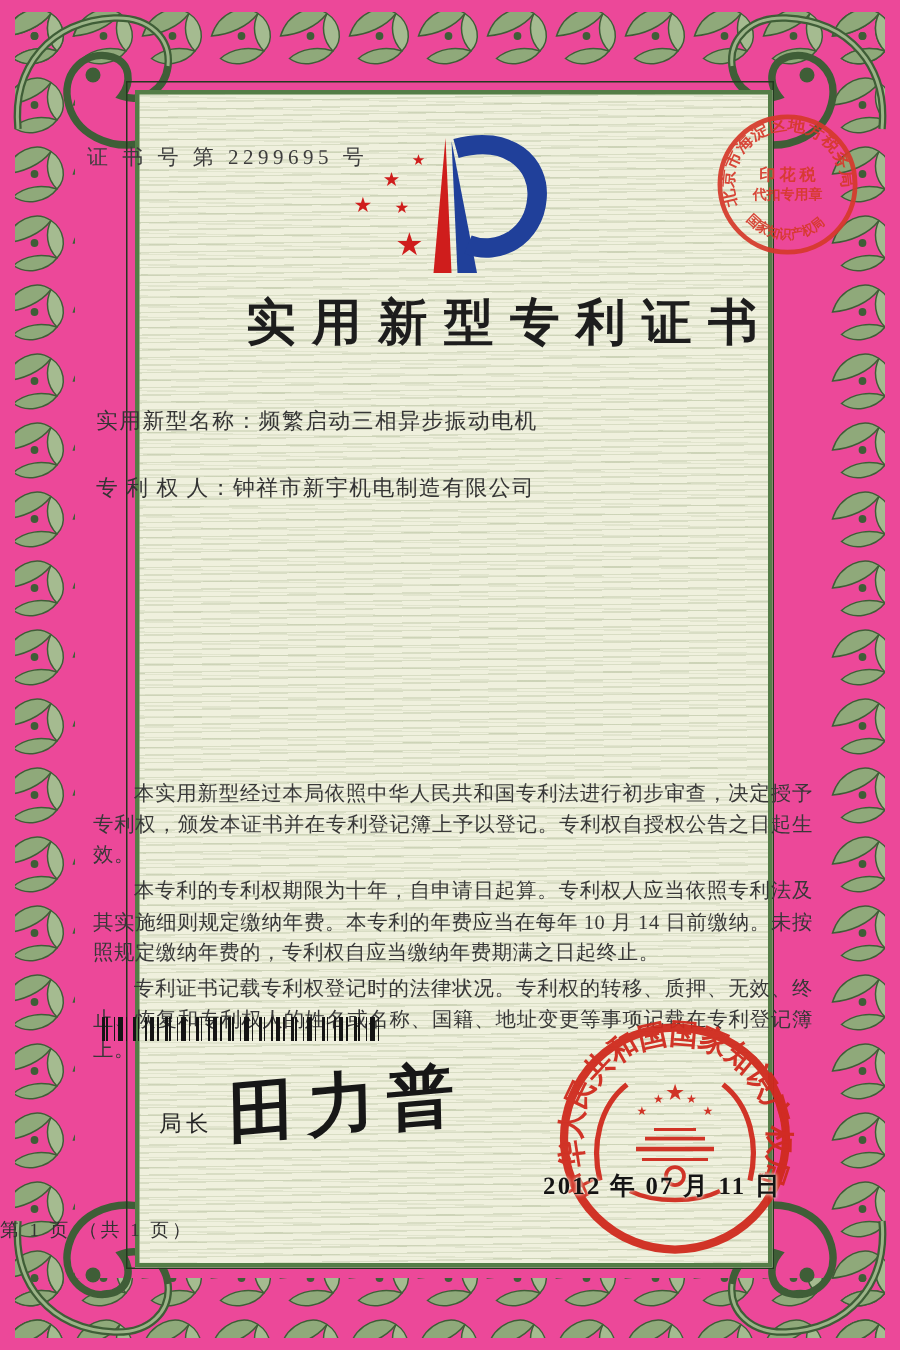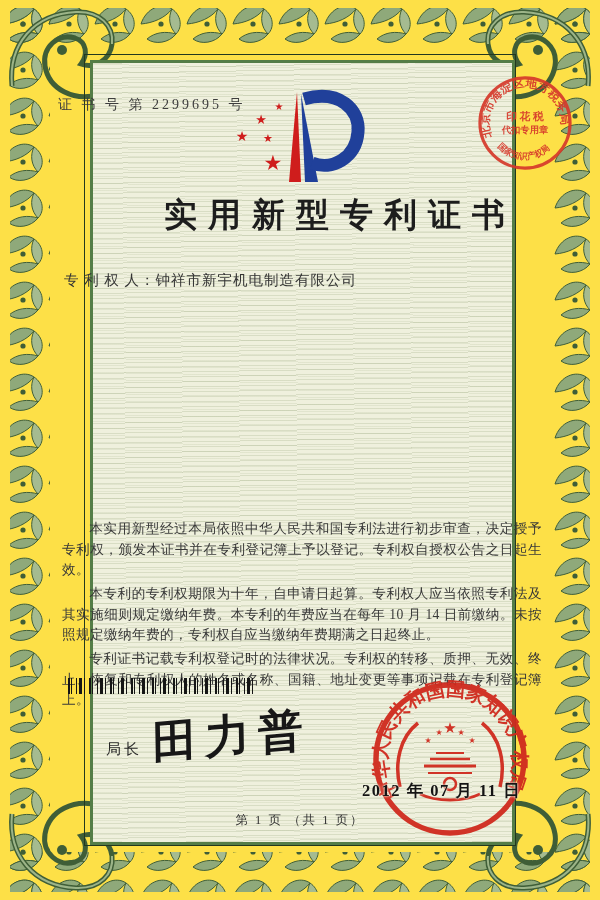--- a/index.html
+++ b/index.html
@@ -1,18 +1,18 @@
 <!DOCTYPE html>
 <html><head>
 <meta charset="utf-8">
 <style>
   html,body{margin:0;padding:0;background:#ffffff;}
   .page{
     position:relative;width:600px;height:900px;overflow:hidden;
-    background:#fde047;
+    background:#ec4899;
     font-family:"Liberation Serif","DejaVu Serif",serif;
     color:#2b2b2b;
   }
   .ornaments{position:absolute;left:0;top:0;width:600px;height:900px;z-index:1;}
   .frame-dark{position:absolute;left:84px;top:54px;width:430px;height:790px;border:1.5px solid #22381f;z-index:2;}
   .frame-green{
     position:absolute;left:90px;top:60px;width:419px;height:779px;border:3px solid #547d47;z-index:2;
     background-color:#eff0dd;
     background-image:
       repeating-linear-gradient(179deg, rgba(125,145,95,.20) 0 1px, rgba(0,0,0,0) 1px 5px),
@@ -47,21 +47,21 @@
     position:absolute;left:152px;top:706px;font-size:45px;font-weight:700;color:#171717;
     letter-spacing:8px;transform:rotate(-5deg) skewX(-4deg);
   }
   .seal{position:absolute;left:358px;top:667px;width:184px;height:184px;opacity:.95;z-index:4;}
   .seal-date{
     position:absolute;left:362px;top:780px;width:170px;font-size:16.5px;font-weight:700;
     color:#141414;letter-spacing:1.5px;z-index:5;
     text-shadow:0 0 3px #efefdd,0 0 2px #efefdd;
   }
   .stamp{position:absolute;left:476px;top:74px;width:98px;height:98px;opacity:.92;z-index:4;}
-  .footer{position:absolute;left:0;top:812px;width:600px;text-align:center;font-size:12.5px;letter-spacing:2px;color:#333;}
+  .footer{position:absolute;left:0;top:812px;width:600px;font-size:12.5px;letter-spacing:2px;color:#333;}
 </style>
 </head>
 <body>
 
 <div class="page">
 
   <svg class="ornaments" viewBox="0 0 600 900">
     <defs>
       <pattern id="lace" width="46" height="46" patternUnits="userSpaceOnUse">
         <path d="M3,24 C8,8 24,2 34,9 C27,18 15,23 3,24 Z" fill="#8fa97a" stroke="#3f5e37" stroke-width="1"></path>
@@ -99,20 +99,21 @@
       <text x="41" y="58" font-size="11" fill="#cf1d1c" text-anchor="middle">★</text>
       <text x="46" y="86" font-size="21" fill="#cf1d1c" text-anchor="middle">★</text>
       <polygon points="70,8 62,98 74,98" fill="#cf1d1c"></polygon>
       <polygon points="74,10 78,98 91,98" fill="#20409a"></polygon>
       <path d="M77,15 C113,5 133,26 131,48 C129,74 105,87 85,79" fill="none" stroke="#20409a" stroke-width="13"></path>
     </svg>
 
     <div class="title">实用新型专利证书</div>
 
     <div class="fields">
+      <div class="field-row"><span class="lab">实用新型名称：</span><span>频繁启动三相异步振动电机</span></div>
       <div class="field-row"><span class="lab">专 利 权 人：</span><span>钟祥市新宇机电制造有限公司</span></div>
     </div>
 
     <div class="paras">
       <p>本实用新型经过本局依照中华人民共和国专利法进行初步审查，决定授予专利权，颁发本证书并在专利登记簿上予以登记。专利权自授权公告之日起生效。</p>
       <p>本专利的专利权期限为十年，自申请日起算。专利权人应当依照专利法及其实施细则规定缴纳年费。本专利的年费应当在每年 10 月 14 日前缴纳。未按照规定缴纳年费的，专利权自应当缴纳年费期满之日起终止。</p>
       <p>专利证书记载专利权登记时的法律状况。专利权的转移、质押、无效、终止、恢复和专利权人的姓名或名称、国籍、地址变更等事项记载在专利登记簿上。</p>
     </div>
 
     <div class="barcode"></div>

